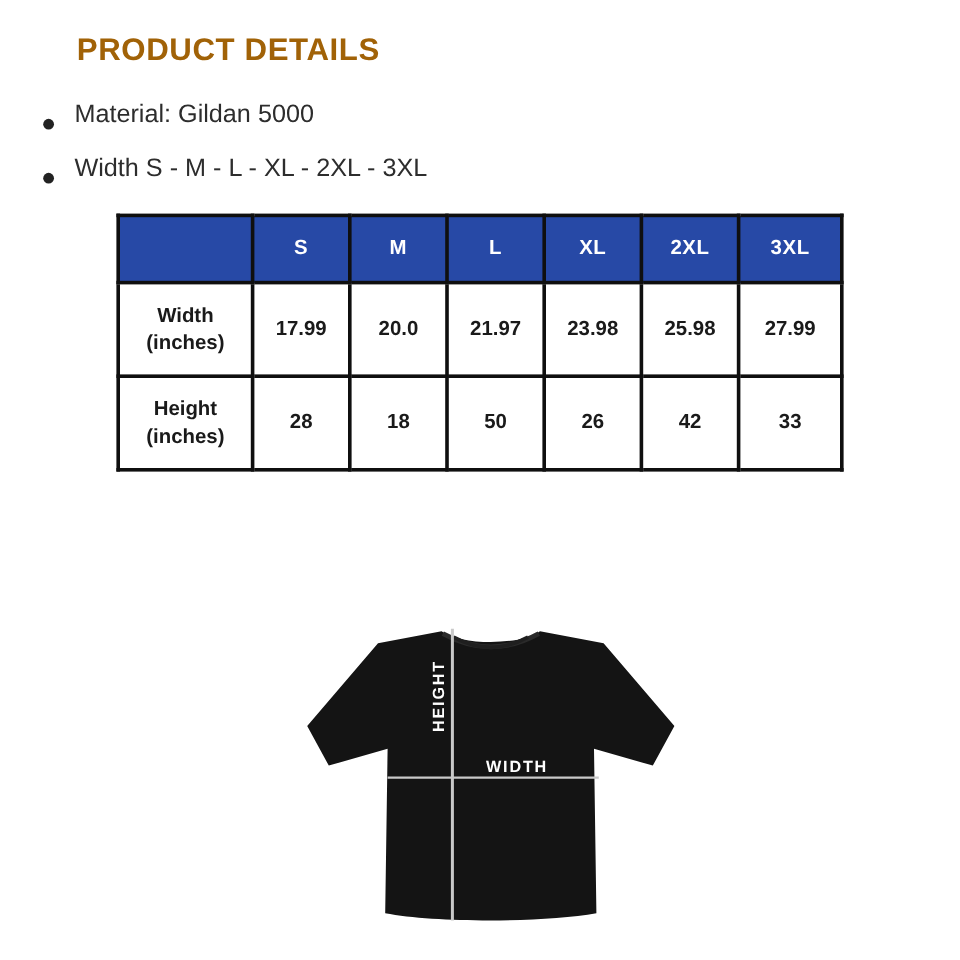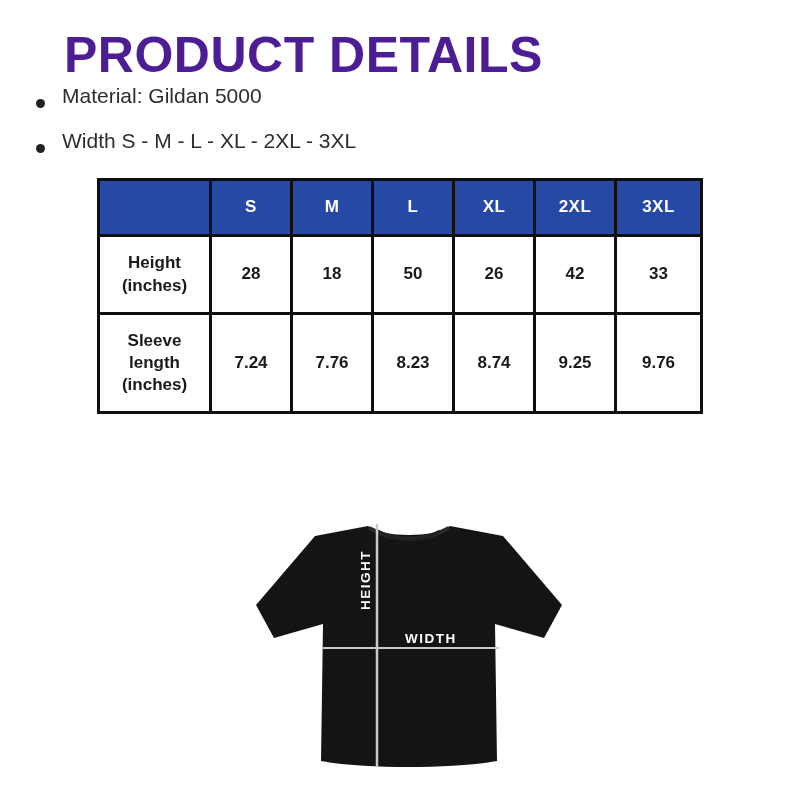--- a/index.html
+++ b/index.html
@@ -6,22 +6,22 @@
   body{
     width:800px;height:800px;background:#ffffff;
     font-family:"Liberation Sans", sans-serif;
     -webkit-font-smoothing:antialiased;
   }
   .page{position:relative;width:800px;height:800px;background:#ffffff;overflow:hidden;}
 
   
   .title{
     position:absolute;left:64px;top:26px;margin:0;
-    font-size:50px;font-weight:800;letter-spacing:0.5px;
-    color:#4c1d95;
+    font-size:26px;font-weight:800;letter-spacing:0.5px;
+    color:#a16207;
   }
 
   
   .bullets{position:absolute;left:36px;top:76px;margin:0;padding:0;list-style:none;}
   .bullets li{
     display:flex;align-items:flex-end;gap:17px;
     font-size:21px;color:#2d2d2d;font-weight:400;
     margin-bottom:13px;height:32px;
   }
   .dot{width:9px;height:9px;border-radius:50%;background:#222;flex:0 0 auto;}
@@ -89,37 +89,37 @@
         <th></th>
         <th>S</th>
         <th>M</th>
         <th>L</th>
         <th>XL</th>
         <th>2XL</th>
         <th>3XL</th>
       </tr>
     </thead>
     <tbody>
+      <tr class="r-width">
+        <th>Width (inches)</th>
+        <td>17.99</td>
+        <td>20.0</td>
+        <td>21.97</td>
+        <td>23.98</td>
+        <td>25.98</td>
+        <td>27.99</td>
+      </tr>
       <tr class="r-height">
         <th>Height (inches)</th>
         <td>28</td>
         <td>18</td>
         <td>50</td>
         <td>26</td>
         <td>42</td>
         <td>33</td>
-      </tr>
-      <tr class="r-sleeve">
-        <th>Sleeve length (inches)</th>
-        <td>7.24</td>
-        <td>7.76</td>
-        <td>8.23</td>
-        <td>8.74</td>
-        <td>9.25</td>
-        <td>9.76</td>
       </tr>
     </tbody>
   </table>
 
   <div class="shirt-wrap">
     <svg viewBox="0 0 312 258" xmlns="http://www.w3.org/2000/svg">
 
       <path d="M115 9
            C 130 21, 182 21, 197 9
            L250 19

